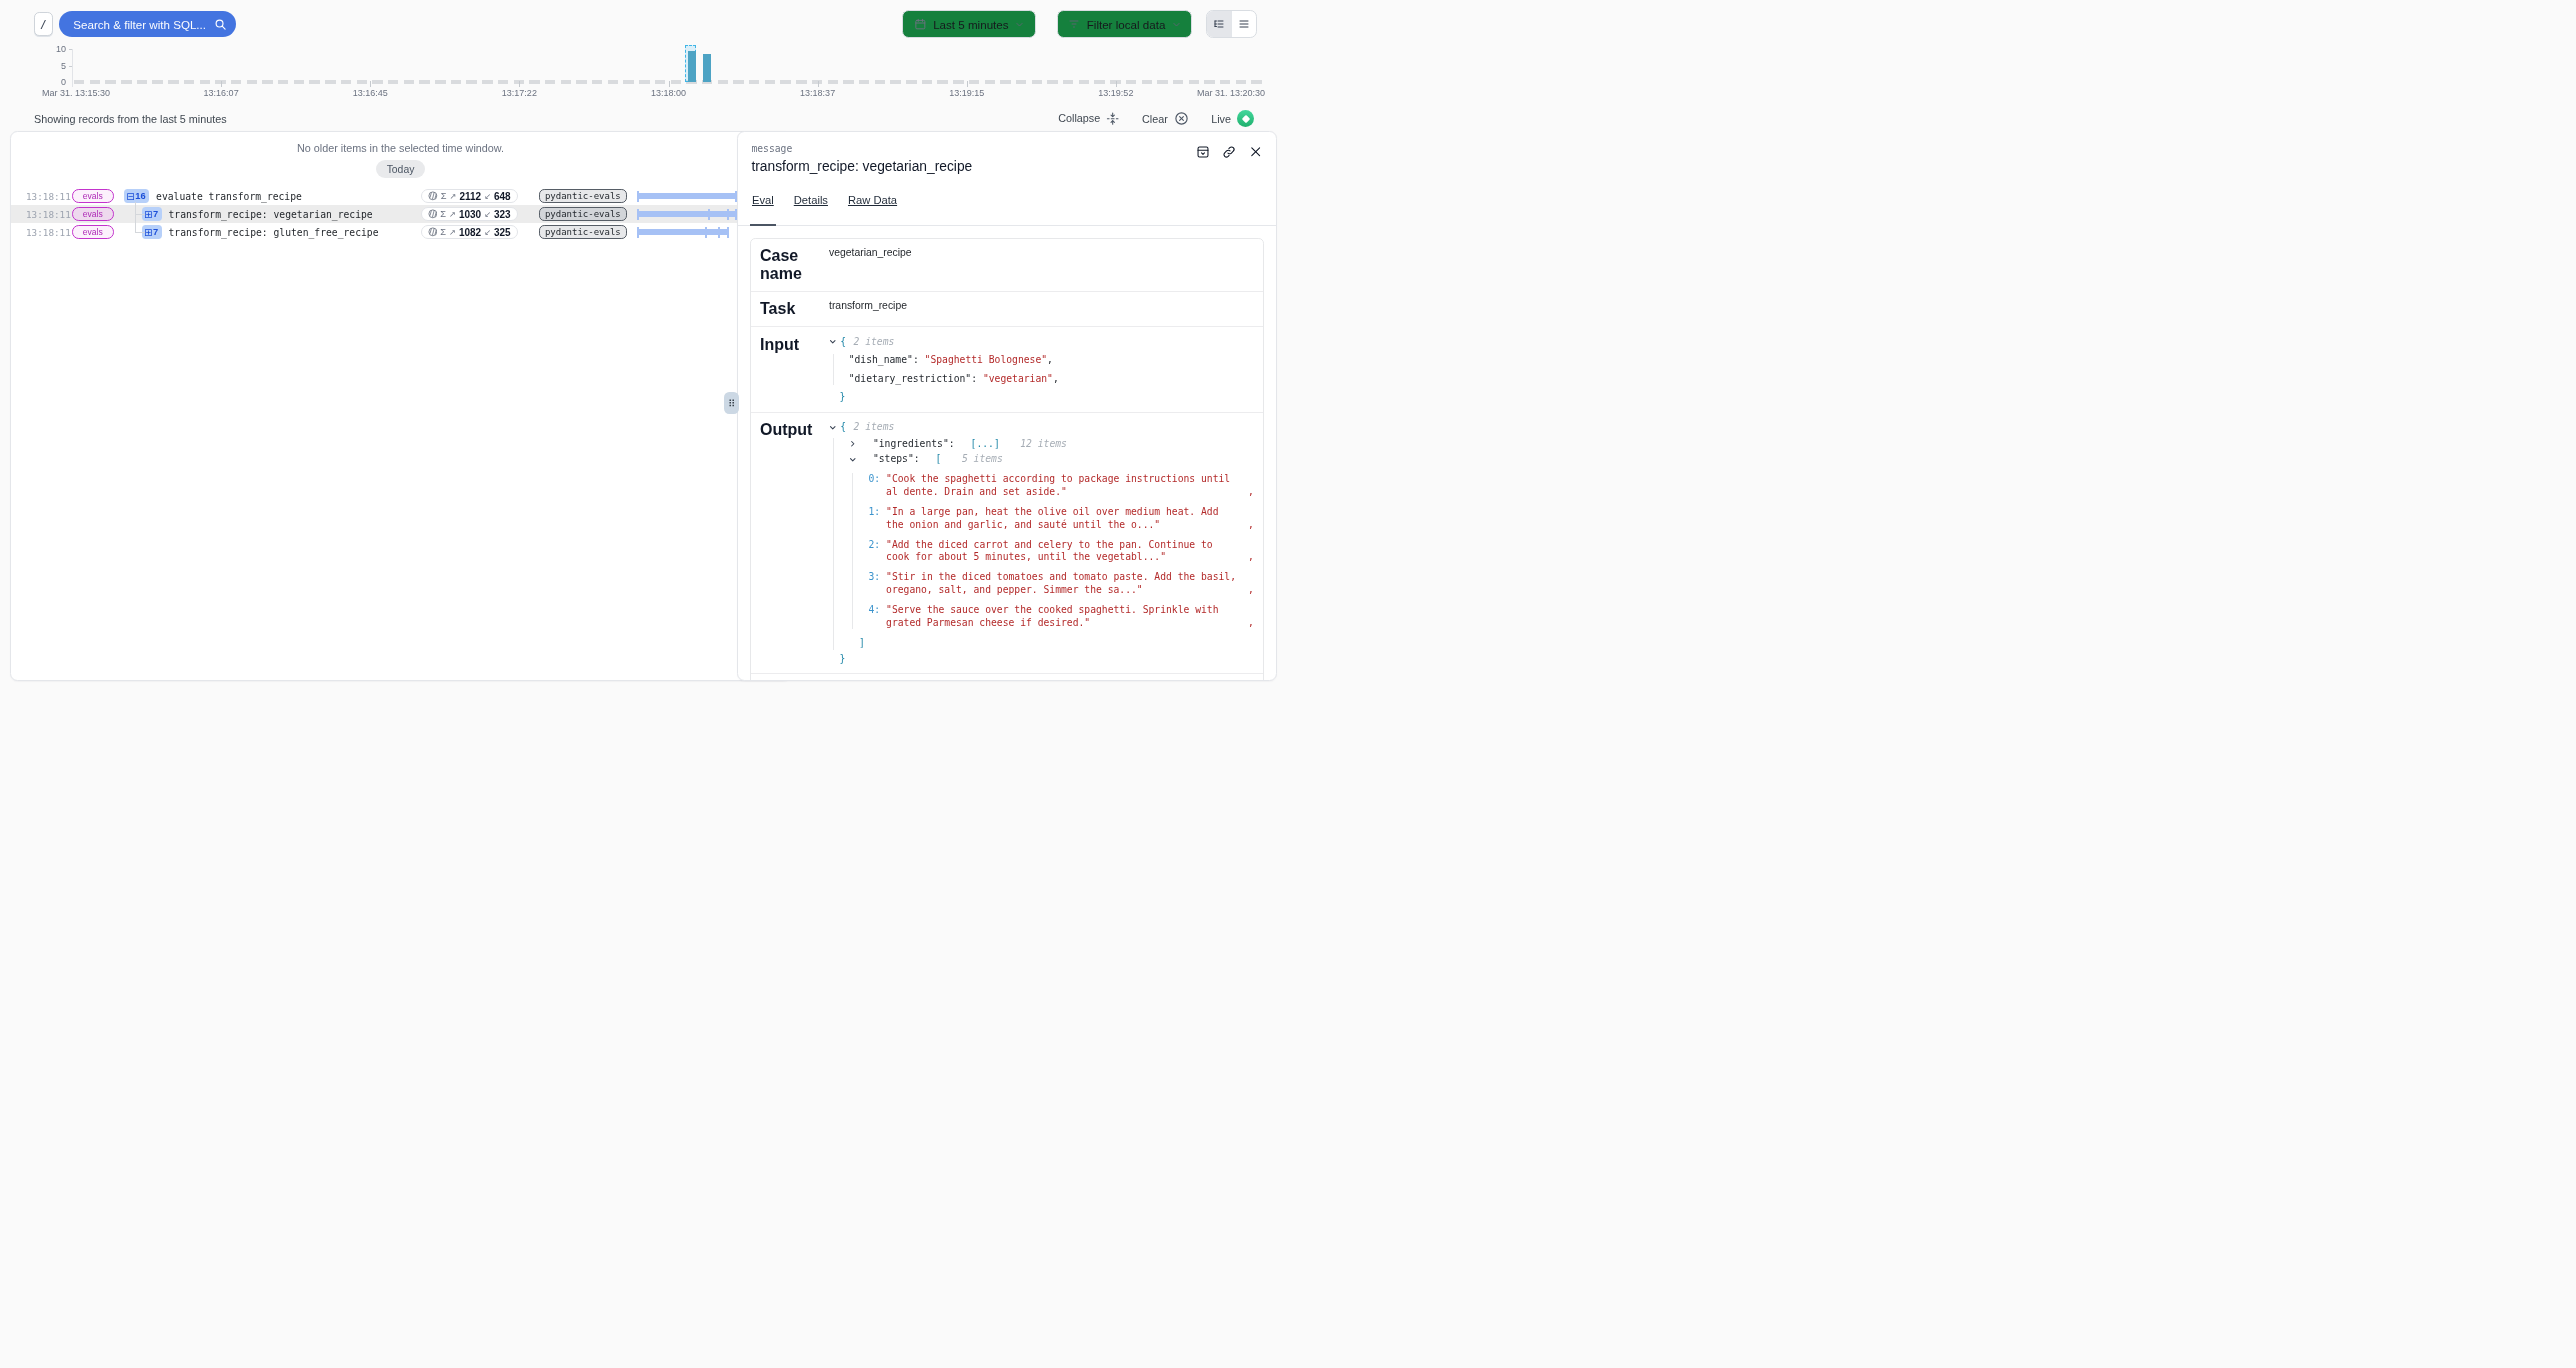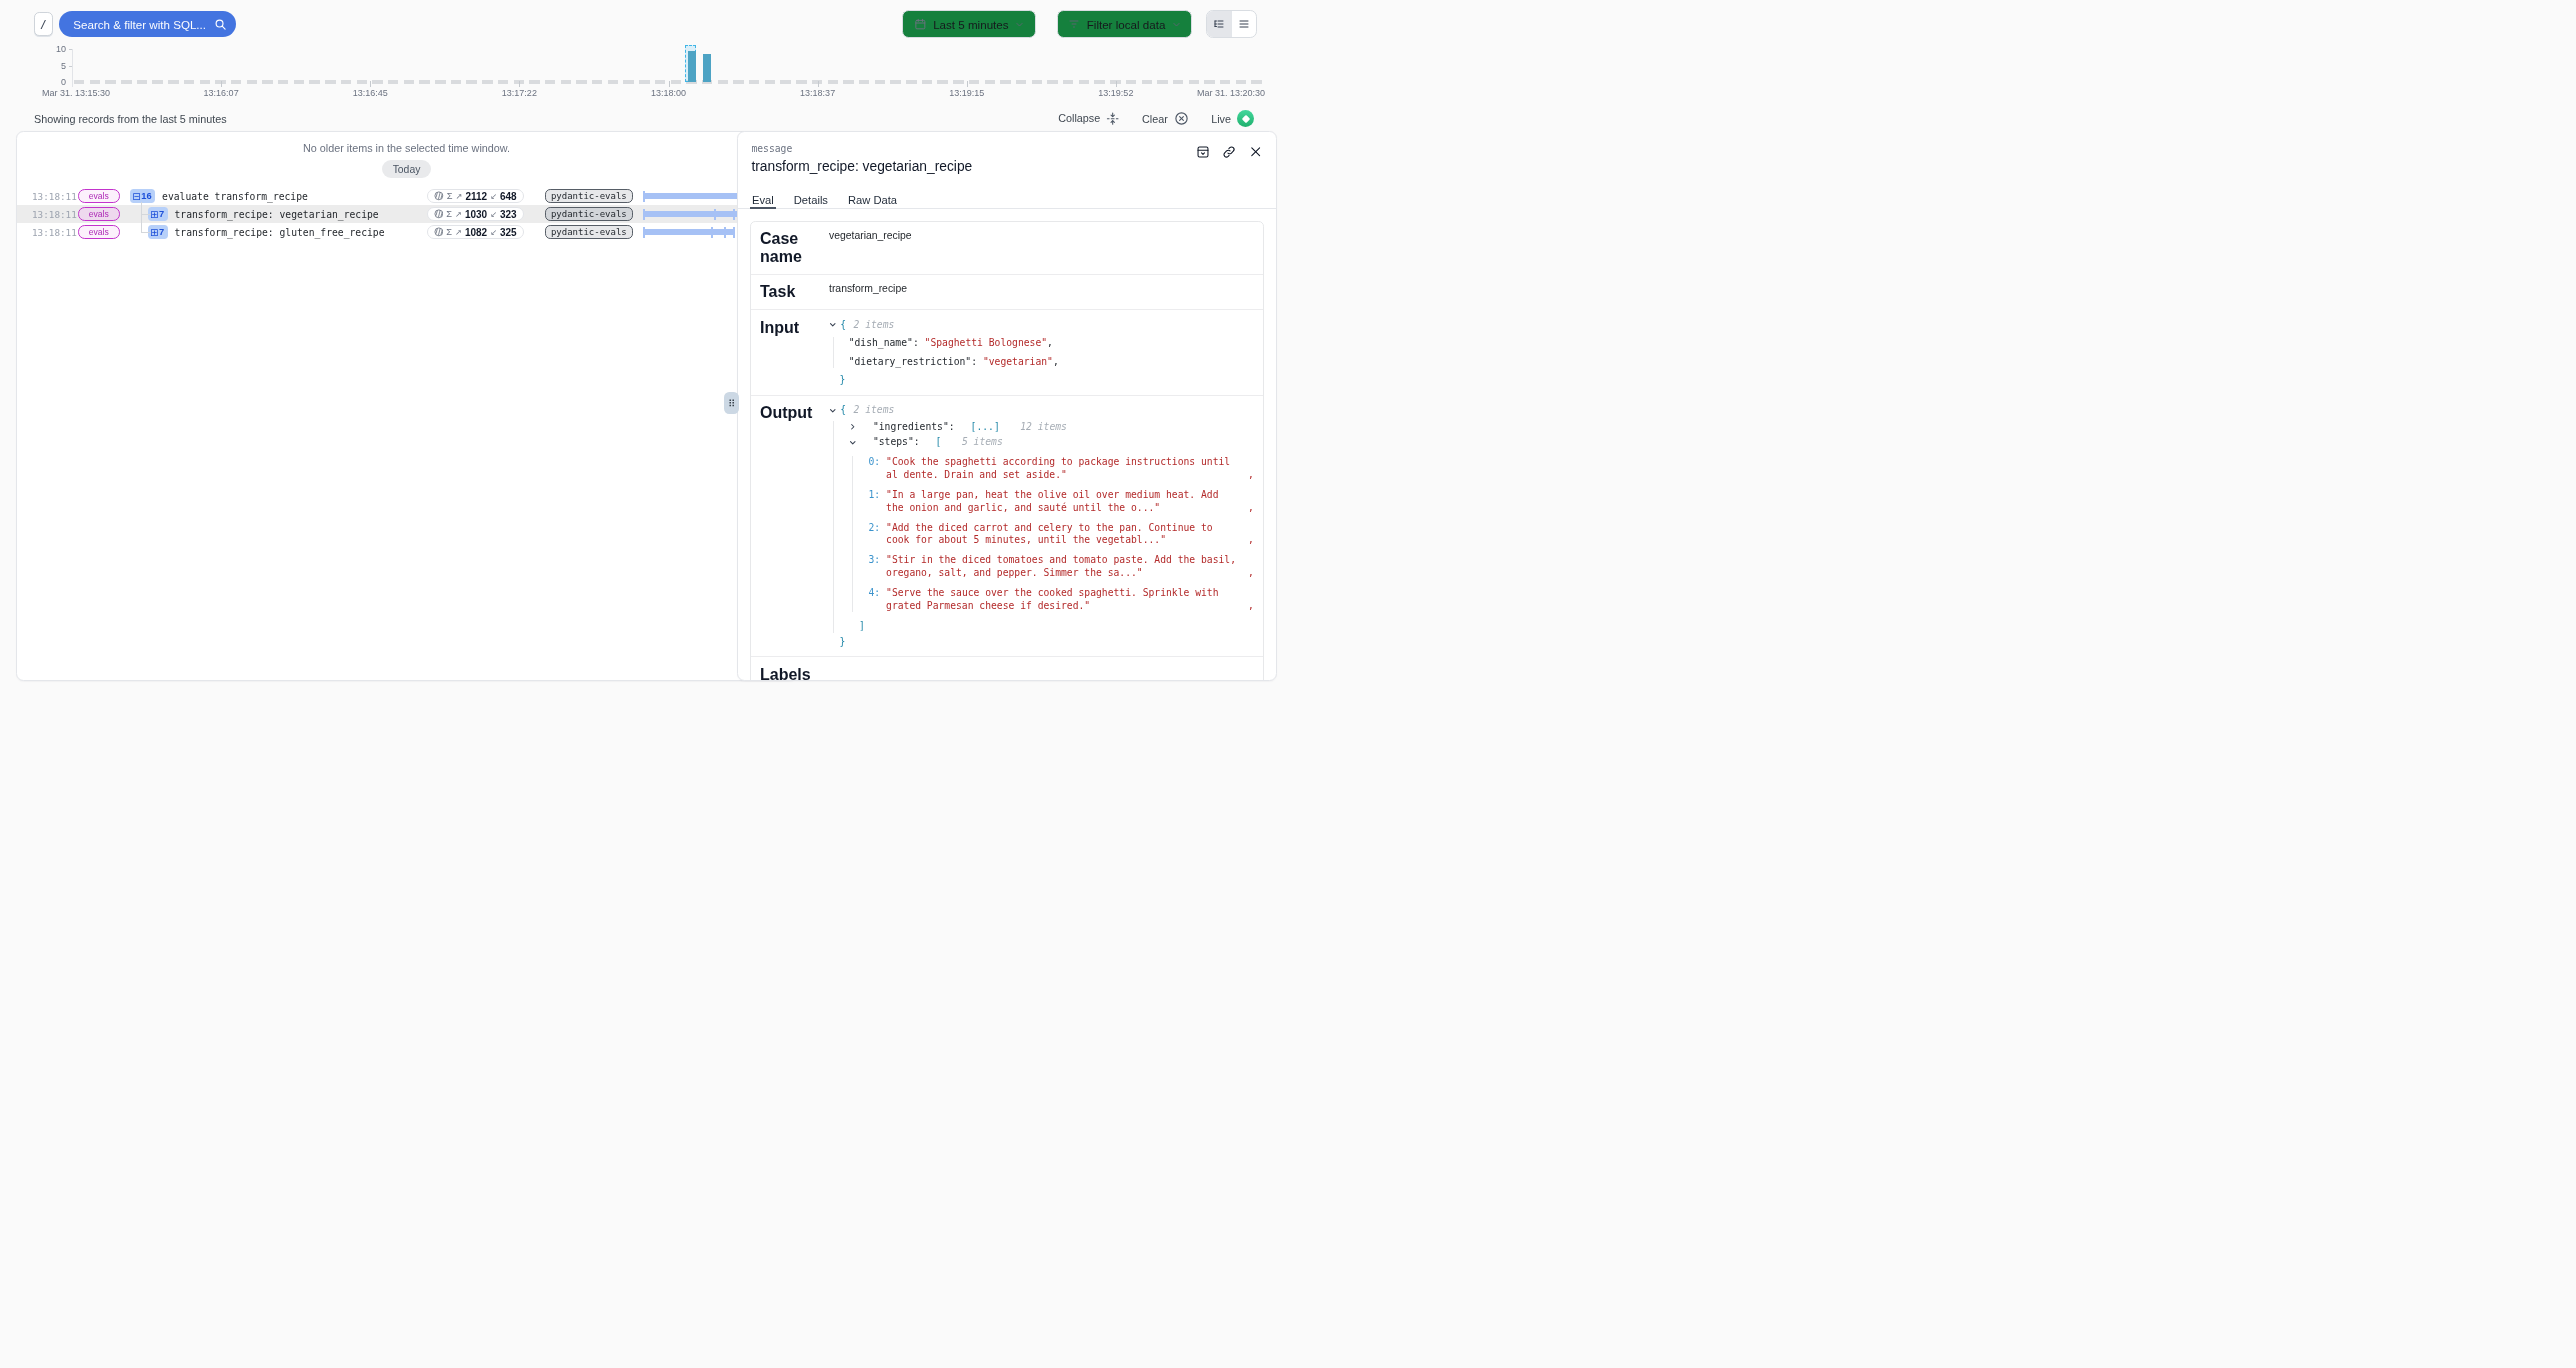--- a/index.html
+++ b/index.html
@@ -55,21 +55,21 @@
   .status-act { display:flex; align-items:center; gap:6px; margin-left:22.4px;
             color:#3f4750; cursor:pointer; }
   .live-dot { width:17px; height:17px; border-radius:50%;
             background:linear-gradient(180deg,#43d79c,#1fb06d);
             display:flex; align-items:center; justify-content:center; }
   .live-dot i { width:6px; height:6px; background:#fff; transform:rotate(45deg); border-radius:1.1px; }
 
   
   .panel { position:absolute; top:131px; bottom:3px; background:#fff;
            border:0.7px solid #e4e6ea; border-radius:7.5px; box-shadow:0 0.7px 1.5px rgba(15,23,42,.04); }
-  .left-panel  { left:16px;  width:781px; overflow:hidden; }
+  .left-panel  { left:10px;  width:781px; overflow:hidden; }
   .right-panel { left:737px; right:11.2px; overflow:hidden; display:flex; flex-direction:column; }
   .resize-handle { position:absolute; left:724px; top:392px; width:15px; height:22.4px;
            background:#ccd8e4; border-radius:5.2px; display:flex; align-items:center;
            justify-content:center; cursor:col-resize; z-index:5;
            font-family:"DejaVu Sans",sans-serif; font-size:9.7px; color:#2f3942; }
 
   
   .empty-notice { text-align:center; color:#6b7280; font-size:10.8px; margin-top:9.7px; }
   .today-pill { margin:6.7px auto 9px; width:fit-content; background:#e9eaec; color:#4b5563;
            border-radius:10.4px; padding:3.4px 10.4px; font-size:10.4px; cursor:pointer; }
@@ -109,21 +109,21 @@
            color:#1f2328; margin-left:3px; }
 
   
   .dp-header { position:relative; padding:11.2px 13.4px 0; }
   .dp-kind  { font-family:"DejaVu Sans Mono",monospace; font-size:9.7px; color:#6b7280; }
   .dp-title { font-size:13.8px; color:#111827; margin-top:5.2px; }
   .dp-icons { position:absolute; top:12.7px; right:13.4px; display:flex; gap:12.7px; }
   .dp-icons span { cursor:pointer; display:flex; }
   .dp-tabs { display:flex; gap:20px; padding:0 14px; margin-top:20px;
              border-bottom:0.7px solid #e5e7eb; font-size:11.2px; color:#1f2937; }
-  .dp-tab { padding-bottom:2px; position:relative; cursor:pointer; }
+  .dp-tab { padding-bottom:19px; position:relative; cursor:pointer;text-decoration:underline; }
   .dp-tab.active::after { content:""; position:absolute; left:-2.2px; right:-2.2px; bottom:-0.7px;
              height:1.9px; background:#4b5563; }
   .dp-body { flex:1; overflow:hidden; padding:11.2px 12px 0; }
   .card { border:0.7px solid #e7e8ea; border-radius:5.2px; min-height:104%; background:#fff; }
   .frow { display:flex; border-bottom:0.7px solid #ececee; padding:8.2px 9px; }
   .frow:last-child { border-bottom:none; }
   .f-label { width:69px; flex:none; font-weight:700; font-size:16px; color:#111827; }
   .f-value { flex:1; font-size:10.4px; color:#1f2328; min-width:0; }
 
   

